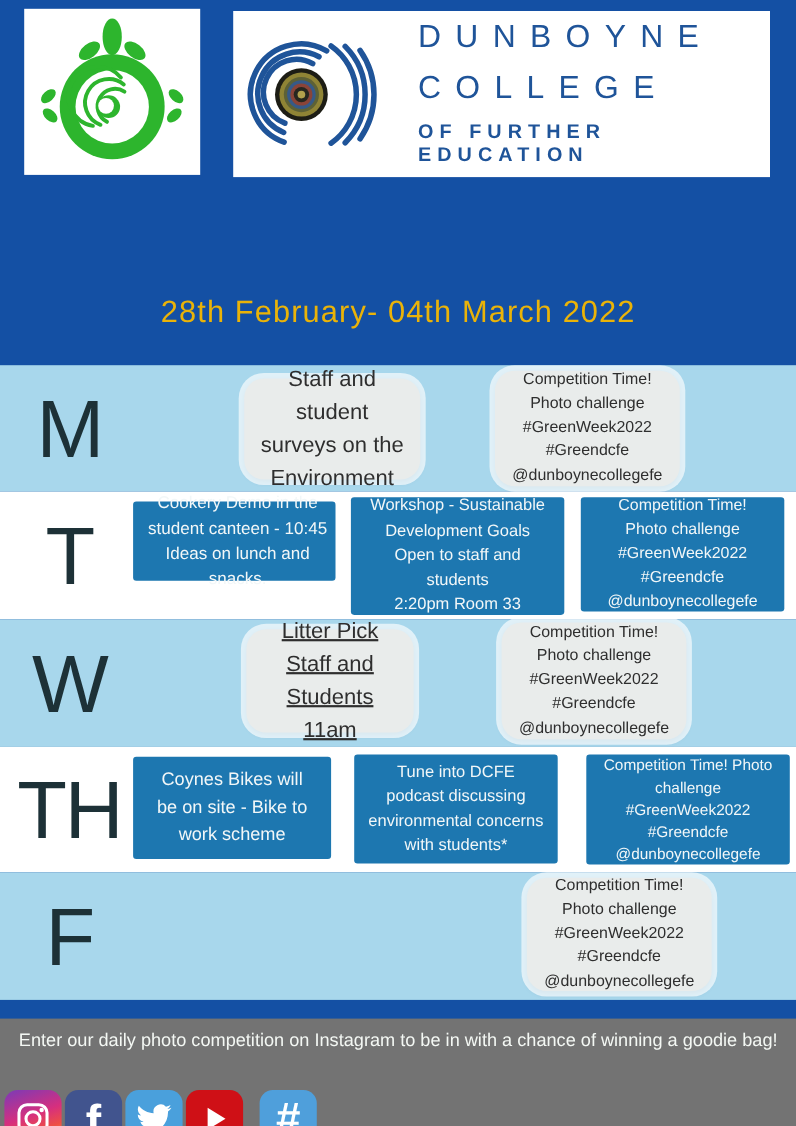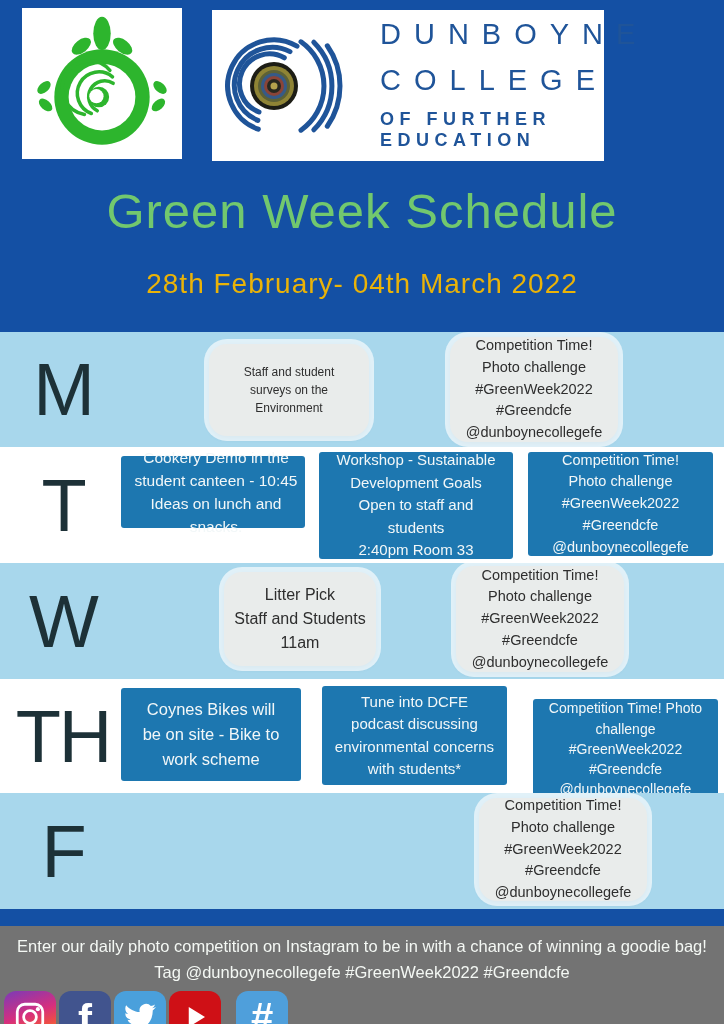--- a/index.html
+++ b/index.html
@@ -4,21 +4,21 @@
 <style>
   html,body{margin:0;padding:0;background:#333;}
   .poster{
     position:relative;width:724px;height:1024px;margin:0 auto;
     background:#1450a4;overflow:hidden;
     font-family:"Liberation Sans",sans-serif;
   }
   
   .logo-box{position:absolute;background:#fff;}
   .logo-box.green{left:22px;top:8px;width:160px;height:151px;}
-  .logo-box.college{left:212px;top:10px;width:392px;height:151px;display:flex;align-items:center;}
+  .logo-box.college{left:212px;top:10px;width:488px;height:151px;display:flex;align-items:center;}
   .college-arcs{flex:0 0 168px;height:100%;}
   .college-text{flex:1;color:#1f5499;padding-right:14px;}
   .college-name{font-size:29px;letter-spacing:13px;font-weight:400;line-height:1.0;margin-bottom:17px;}
   .college-tagline{font-size:18px;font-weight:bold;letter-spacing:5.5px;margin-top:4px;margin-bottom:0;}
   .poster-title{position:absolute;left:0;top:183px;width:100%;text-align:center;
     color:#72c86e;font-size:49px;font-weight:400;letter-spacing:1px;}
   .poster-subtitle{position:absolute;left:0;top:268px;width:100%;text-align:center;
     color:#eab308;font-size:28px;font-weight:400;letter-spacing:1px;}
   
   .row{position:absolute;left:0;width:724px;}
@@ -94,93 +94,91 @@
       <circle cx="62" cy="76" r="7" fill="#27271f"></circle>
       <circle cx="62" cy="76" r="3.5" fill="#b3a14d"></circle>
     </svg>
     <div class="college-text">
       <div class="college-name">DUNBOYNE</div>
       <div class="college-name" style="margin-bottom:10px;">COLLEGE</div>
       <div class="college-tagline" style="margin-top:14px;">OF FURTHER EDUCATION</div>
     </div>
   </div>
 
-  <div class="poster-title">Green Week Schedule</div>
   <div class="poster-subtitle">28th February- 04th March 2022</div>
 
   <section class="row light" style="top:332px;height:115px;">
     <div class="day">M</div>
-    <div class="card gray" style="left:209px;top:12px;width:160px;height:92px;font-size:12px;">Staff and student
+    <div class="card gray" style="left:222px;top:12px;width:160px;height:92px;font-size:20px;">Staff and student
 surveys on the
 Environment</div>
     <div class="card gray" style="left:450px;top:5px;width:168px;height:105px;font-size:14.5px;">Competition Time!
 Photo challenge
 #GreenWeek2022
 #Greendcfe
 @dunboynecollegefe</div>
   </section>
 
   <section class="row white" style="top:447px;height:116px;">
     <div class="day">T</div>
     <div class="card blue" style="left:121px;top:9px;width:184px;height:72px;font-size:15.5px;padding-left:12px;">Cookery Demo in the
 student canteen - 10:45
 Ideas on lunch and
 snacks.</div>
     <div class="card blue" style="left:319px;top:5px;width:194px;height:107px;font-size:15px;">Workshop - Sustainable
 Development Goals
 Open to staff and
 students
-2:40pm Room 33</div>
+2:20pm Room 33</div>
     <div class="card blue" style="left:528px;top:5px;width:185px;height:104px;font-size:14.5px;">Competition Time!
 Photo challenge
 #GreenWeek2022
 #Greendcfe
 @dunboynecollegefe</div>
   </section>
 
   <section class="row light" style="top:563px;height:116px;">
     <div class="day">W</div>
-    <div class="card gray" style="left:224px;top:9px;width:152px;height:94px;font-size:16px;">Litter Pick
+    <div class="card gray" style="left:224px;top:9px;width:152px;height:94px;font-size:20px;text-decoration:underline;">Litter Pick
 Staff and Students
 11am</div>
     <div class="card gray" style="left:456px;top:3px;width:168px;height:106px;font-size:14.5px;">Competition Time!
 Photo challenge
 #GreenWeek2022
 #Greendcfe
 @dunboynecollegefe</div>
   </section>
 
   <section class="row white" style="top:679px;height:114px;">
     <div class="day">TH</div>
     <div class="card blue" style="left:322px;top:7px;width:185px;height:99px;font-size:15px;">Tune into DCFE
 podcast discussing
 environmental concerns
 with students*</div>
     <div class="card blue" style="left:121px;top:9px;width:180px;height:93px;font-size:16.5px;">Coynes Bikes will
 be on site - Bike to
 work scheme</div>
-    <div class="card blue" style="left:533px;top:20px;width:185px;height:100px;font-size:14px;line-height:1.45;">Competition Time! Photo
+    <div class="card blue" style="left:533px;top:7px;width:185px;height:100px;font-size:14px;line-height:1.45;">Competition Time! Photo
 challenge
 #GreenWeek2022
 #Greendcfe
 @dunboynecollegefe</div>
   </section>
 
   <section class="row light" style="top:793px;height:116px;">
     <div class="day">F</div>
     <div class="card gray" style="left:479px;top:5px;width:168px;height:103px;font-size:14.5px;">Competition Time!
 Photo challenge
 #GreenWeek2022
 #Greendcfe
 @dunboynecollegefe</div>
   </section>
 
   <footer class="footer">
     <div class="footer-line1">Enter our daily photo competition on Instagram to be in with a chance of winning a goodie bag!</div>
-    <div class="footer-line2">Tag @dunboynecollegefe #GreenWeek2022 #Greendcfe</div>
 
     <div class="social">
       <div class="icon-tile instagram">
         <svg width="34" height="34" viewBox="0 0 32 32">
           <rect x="4" y="4" width="24" height="24" rx="7" fill="none" stroke="#fff" stroke-width="2.6"></rect>
           <circle cx="16" cy="16" r="6" fill="none" stroke="#fff" stroke-width="2.6"></circle>
           <circle cx="23.4" cy="8.6" r="1.9" fill="#fff"></circle>
         </svg>
       </div>
       <div class="icon-tile facebook">

